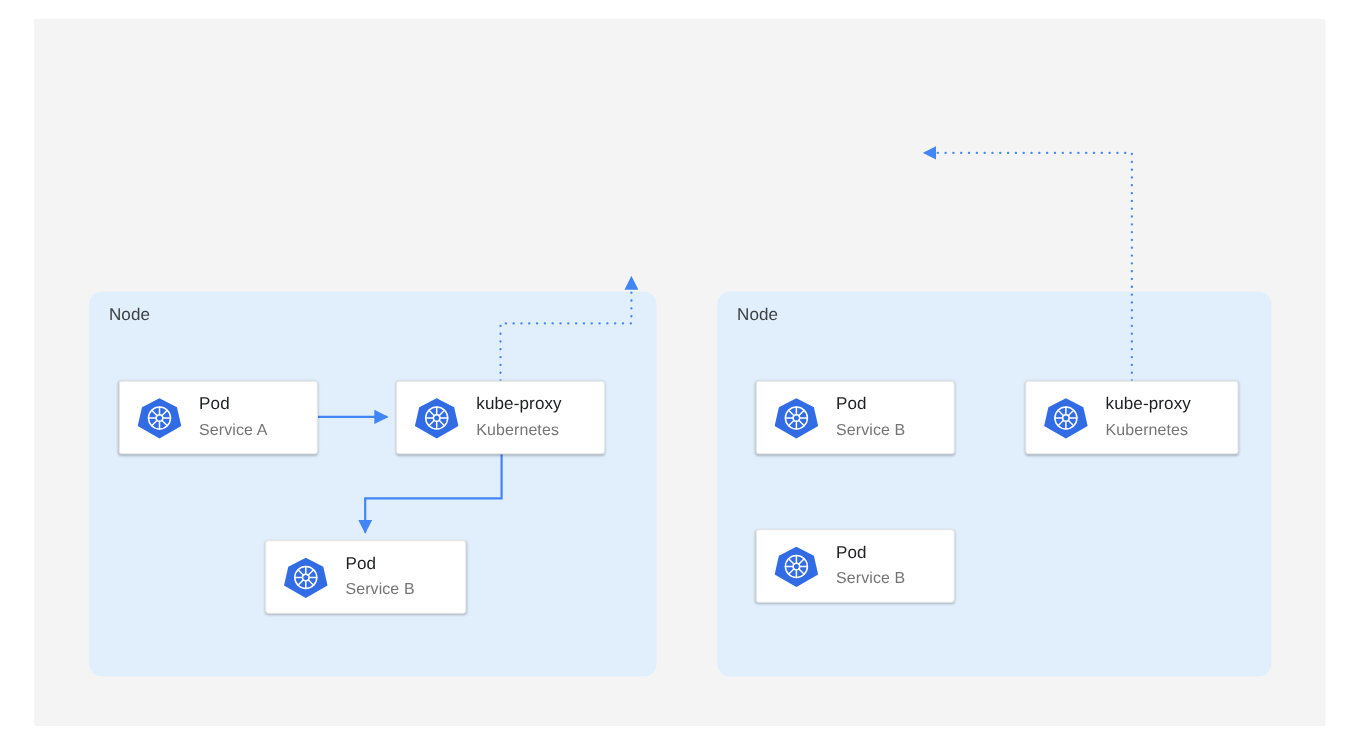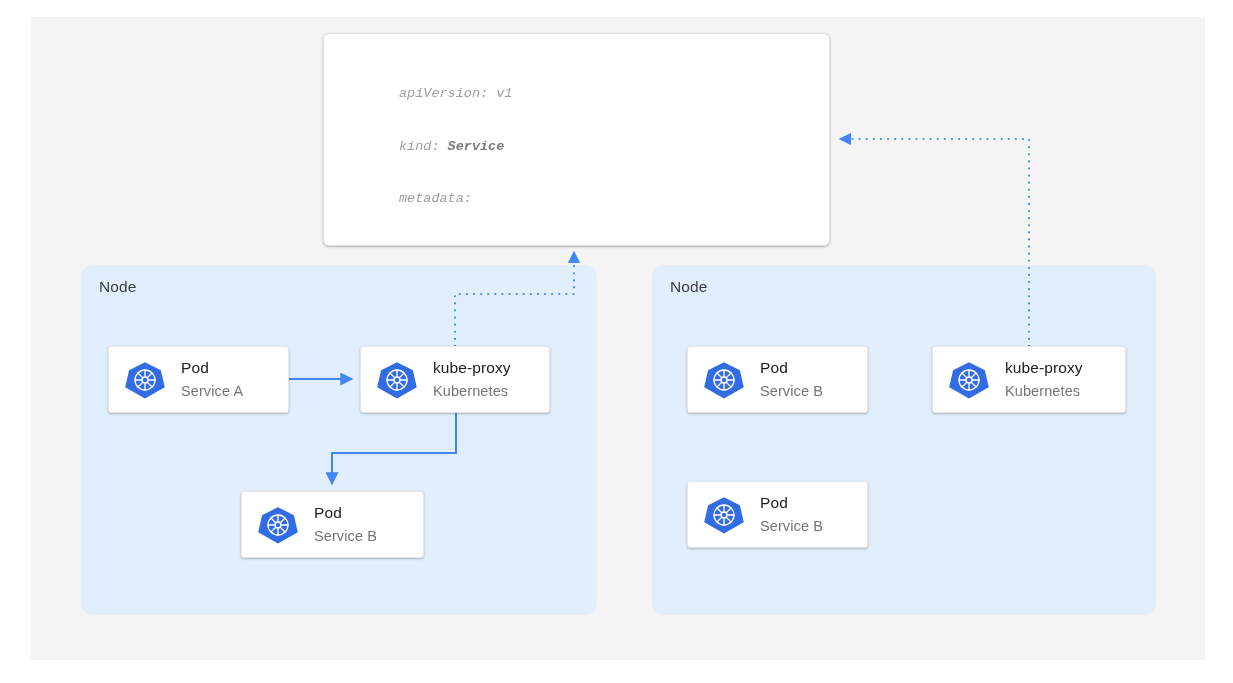--- a/index.html
+++ b/index.html
@@ -154,35 +154,20 @@
 
     <path d="M 289 379 L 352 379" fill="none" stroke="#4285f4" stroke-width="2" marker-end="url(#arrow-solid)"></path>
 
     <path d="M 456 413 L 456 453 L 332 453 L 332 484" fill="none" stroke="#4285f4" stroke-width="2" stroke-linejoin="miter" marker-end="url(#arrow-solid)"></path>
 
     <path d="M 455 346 L 455 294 L 574 294 L 574 252" fill="none" stroke="#4285f4" stroke-width="2.1" stroke-dasharray="0.1 7" stroke-linecap="round" marker-end="url(#arrow-dotted)"></path>
 
     <path d="M 1029 346 L 1029 139 L 840 139" fill="none" stroke="#4285f4" stroke-width="2.1" stroke-dasharray="0.1 7" stroke-linecap="round" marker-end="url(#arrow-dotted)"></path>
   </svg>
 
-  <div class="yaml-card">
-    <div class="yaml-body">
-      <span class="yaml-line">apiVersion: v1</span>
-      <span class="yaml-line"><span>kind: </span><span class="kv-strong">Service</span></span>
-      <span class="yaml-line">metadata:</span>
-      <span class="yaml-line">  name: my-service</span>
-      
-      
-      
-      
-      
-      
-      
-    </div>
-  </div>
 
   <div class="card" id="card-pod-a">
     <svg class="k8s-logo" viewBox="0 0 100 100">
       <polygon points="50,3 91,24 101,68 50,97 -1,68 9,24" fill="#326ce5" transform="translate(0,1) scale(0.97) translate(1.5,1.5)"></polygon>
       <g fill="none" stroke="#ffffff" stroke-width="3.4" stroke-linecap="round">
         <circle cx="50" cy="50" r="25"></circle>
         <circle cx="50" cy="50" r="7.5"></circle>
         <line x1="50" y1="25" x2="50" y2="42.5"></line>
         <line x1="50" y1="57.5" x2="50" y2="75"></line>
         <line x1="25" y1="50" x2="42.5" y2="50"></line>

